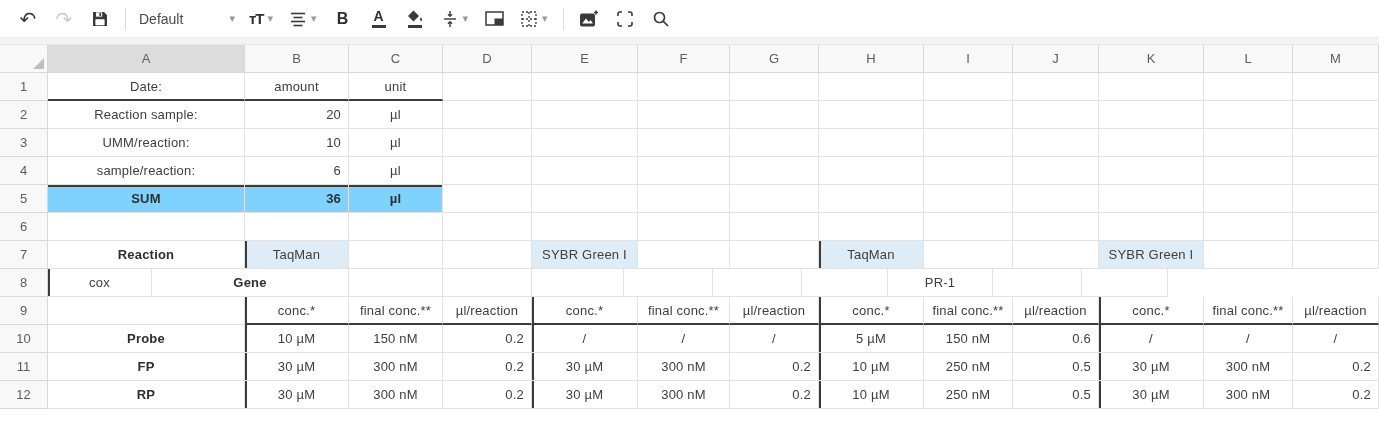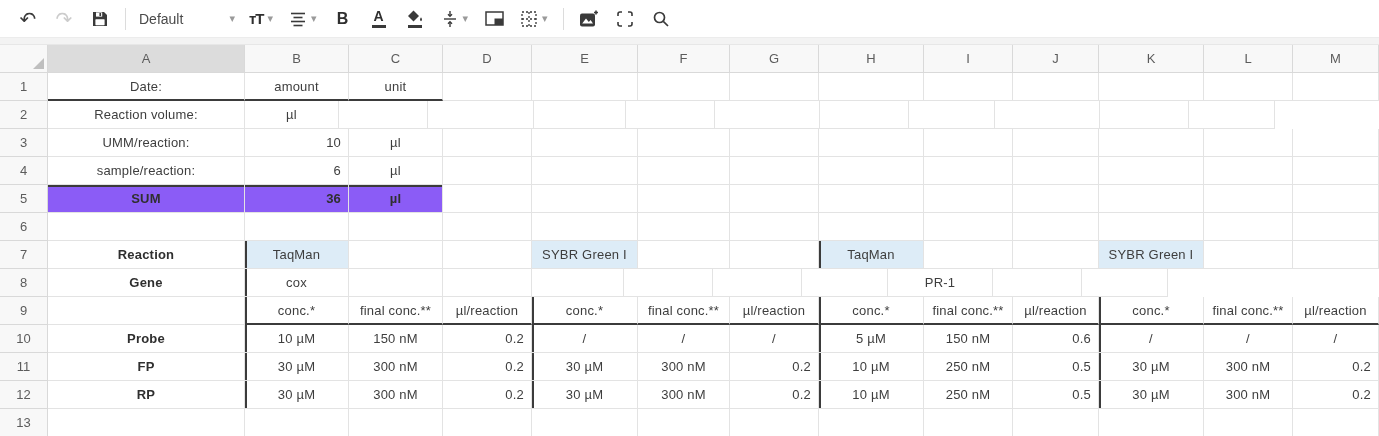--- a/index.html
+++ b/index.html
@@ -32,21 +32,21 @@
   .chdr{height:28px;}
   .corner{width:48px;position:relative;}
   .tri{position:absolute;right:3px;bottom:3px;width:0;height:0;border-left:11px solid transparent;border-bottom:11px solid #bfbfbf;}
   .selhdr{background:#dcdcdc;}
   .cell{box-sizing:border-box;height:28px;flex:0 0 auto;background:#fff;
     border-right:1px solid #e3e3e3;border-bottom:1px solid #e3e3e3;
     display:flex;align-items:center;justify-content:center;
     font-size:13px;color:#3e3e3e;white-space:nowrap;overflow:hidden;letter-spacing:.2px;cursor:cell;}
   .cell.right{justify-content:flex-end;padding-right:7px;}
   .cell.b{font-weight:bold;color:#2f2f2f;}
-  .cell.green{background:#8b5cf6;}
+  .cell.green{background:#7dd3fc;}
   .cell.blue{background:#ddecf7;}
   .cell.tb{border-bottom:2px solid #3b3b3b;}
   .cell.tt{box-shadow:inset 0 2px 0 #3b3b3b;}
   .cell.tl{box-shadow:inset 2px 0 0 #3b3b3b;}
 </style>
 </head>
 <body>
 
 <div class="app">
 
@@ -211,21 +211,22 @@
         <div class="cell" style="width:89px"></div>
         <div class="cell" style="width:105px"></div>
         <div class="cell" style="width:89px"></div>
         <div class="cell" style="width:86px"></div>
         <div class="cell" style="width:105px"></div>
         <div class="cell" style="width:89px"></div>
         <div class="cell" style="width:86px"></div>
       </div>
       <div class="grow">
         <div class="rhdr">2</div>
-        <div class="cell" style="width:197px">Reaction volume:</div>
+        <div class="cell" style="width:197px">Reaction sample:</div>
+        <div class="cell right" style="width:104px">20</div>
         <div class="cell" style="width:94px">µl</div>
         <div class="cell" style="width:89px"></div>
         <div class="cell" style="width:106px"></div>
         <div class="cell" style="width:92px"></div>
         <div class="cell" style="width:89px"></div>
         <div class="cell" style="width:105px"></div>
         <div class="cell" style="width:89px"></div>
         <div class="cell" style="width:86px"></div>
         <div class="cell" style="width:105px"></div>
         <div class="cell" style="width:89px"></div>
@@ -306,22 +307,22 @@
         <div class="cell" style="width:89px"></div>
         <div class="cell blue tl" style="width:105px">TaqMan</div>
         <div class="cell" style="width:89px"></div>
         <div class="cell" style="width:86px"></div>
         <div class="cell blue" style="width:105px">SYBR Green I</div>
         <div class="cell" style="width:89px"></div>
         <div class="cell" style="width:86px"></div>
       </div>
       <div class="grow">
         <div class="rhdr">8</div>
+        <div class="cell tl" style="width:104px">cox</div>
         <div class="cell b" style="width:197px">Gene</div>
-        <div class="cell tl" style="width:104px">cox</div>
         <div class="cell" style="width:94px"></div>
         <div class="cell" style="width:89px"></div>
         <div class="cell" style="width:92px"></div>
         <div class="cell" style="width:89px"></div>
         <div class="cell" style="width:89px"></div>
         <div class="cell" style="width:86px"></div>
         <div class="cell" style="width:105px">PR-1</div>
         <div class="cell" style="width:89px"></div>
         <div class="cell" style="width:86px"></div>
       </div>
@@ -382,31 +383,15 @@
         <div class="cell tl" style="width:106px">30 µM</div>
         <div class="cell" style="width:92px">300 nM</div>
         <div class="cell right" style="width:89px">0.2</div>
         <div class="cell tl" style="width:105px">10 µM</div>
         <div class="cell" style="width:89px">250 nM</div>
         <div class="cell right" style="width:86px">0.5</div>
         <div class="cell tl" style="width:105px">30 µM</div>
         <div class="cell" style="width:89px">300 nM</div>
         <div class="cell right" style="width:86px">0.2</div>
       </div>
-      <div class="grow">
-        <div class="rhdr">13</div>
-        <div class="cell" style="width:197px"></div>
-        <div class="cell" style="width:104px"></div>
-        <div class="cell" style="width:94px"></div>
-        <div class="cell" style="width:89px"></div>
-        <div class="cell" style="width:106px"></div>
-        <div class="cell" style="width:92px"></div>
-        <div class="cell" style="width:89px"></div>
-        <div class="cell" style="width:105px"></div>
-        <div class="cell" style="width:89px"></div>
-        <div class="cell" style="width:86px"></div>
-        <div class="cell" style="width:105px"></div>
-        <div class="cell" style="width:89px"></div>
-        <div class="cell" style="width:86px"></div>
-      </div>
     </div>
 
 </div>
 
 </body></html>

